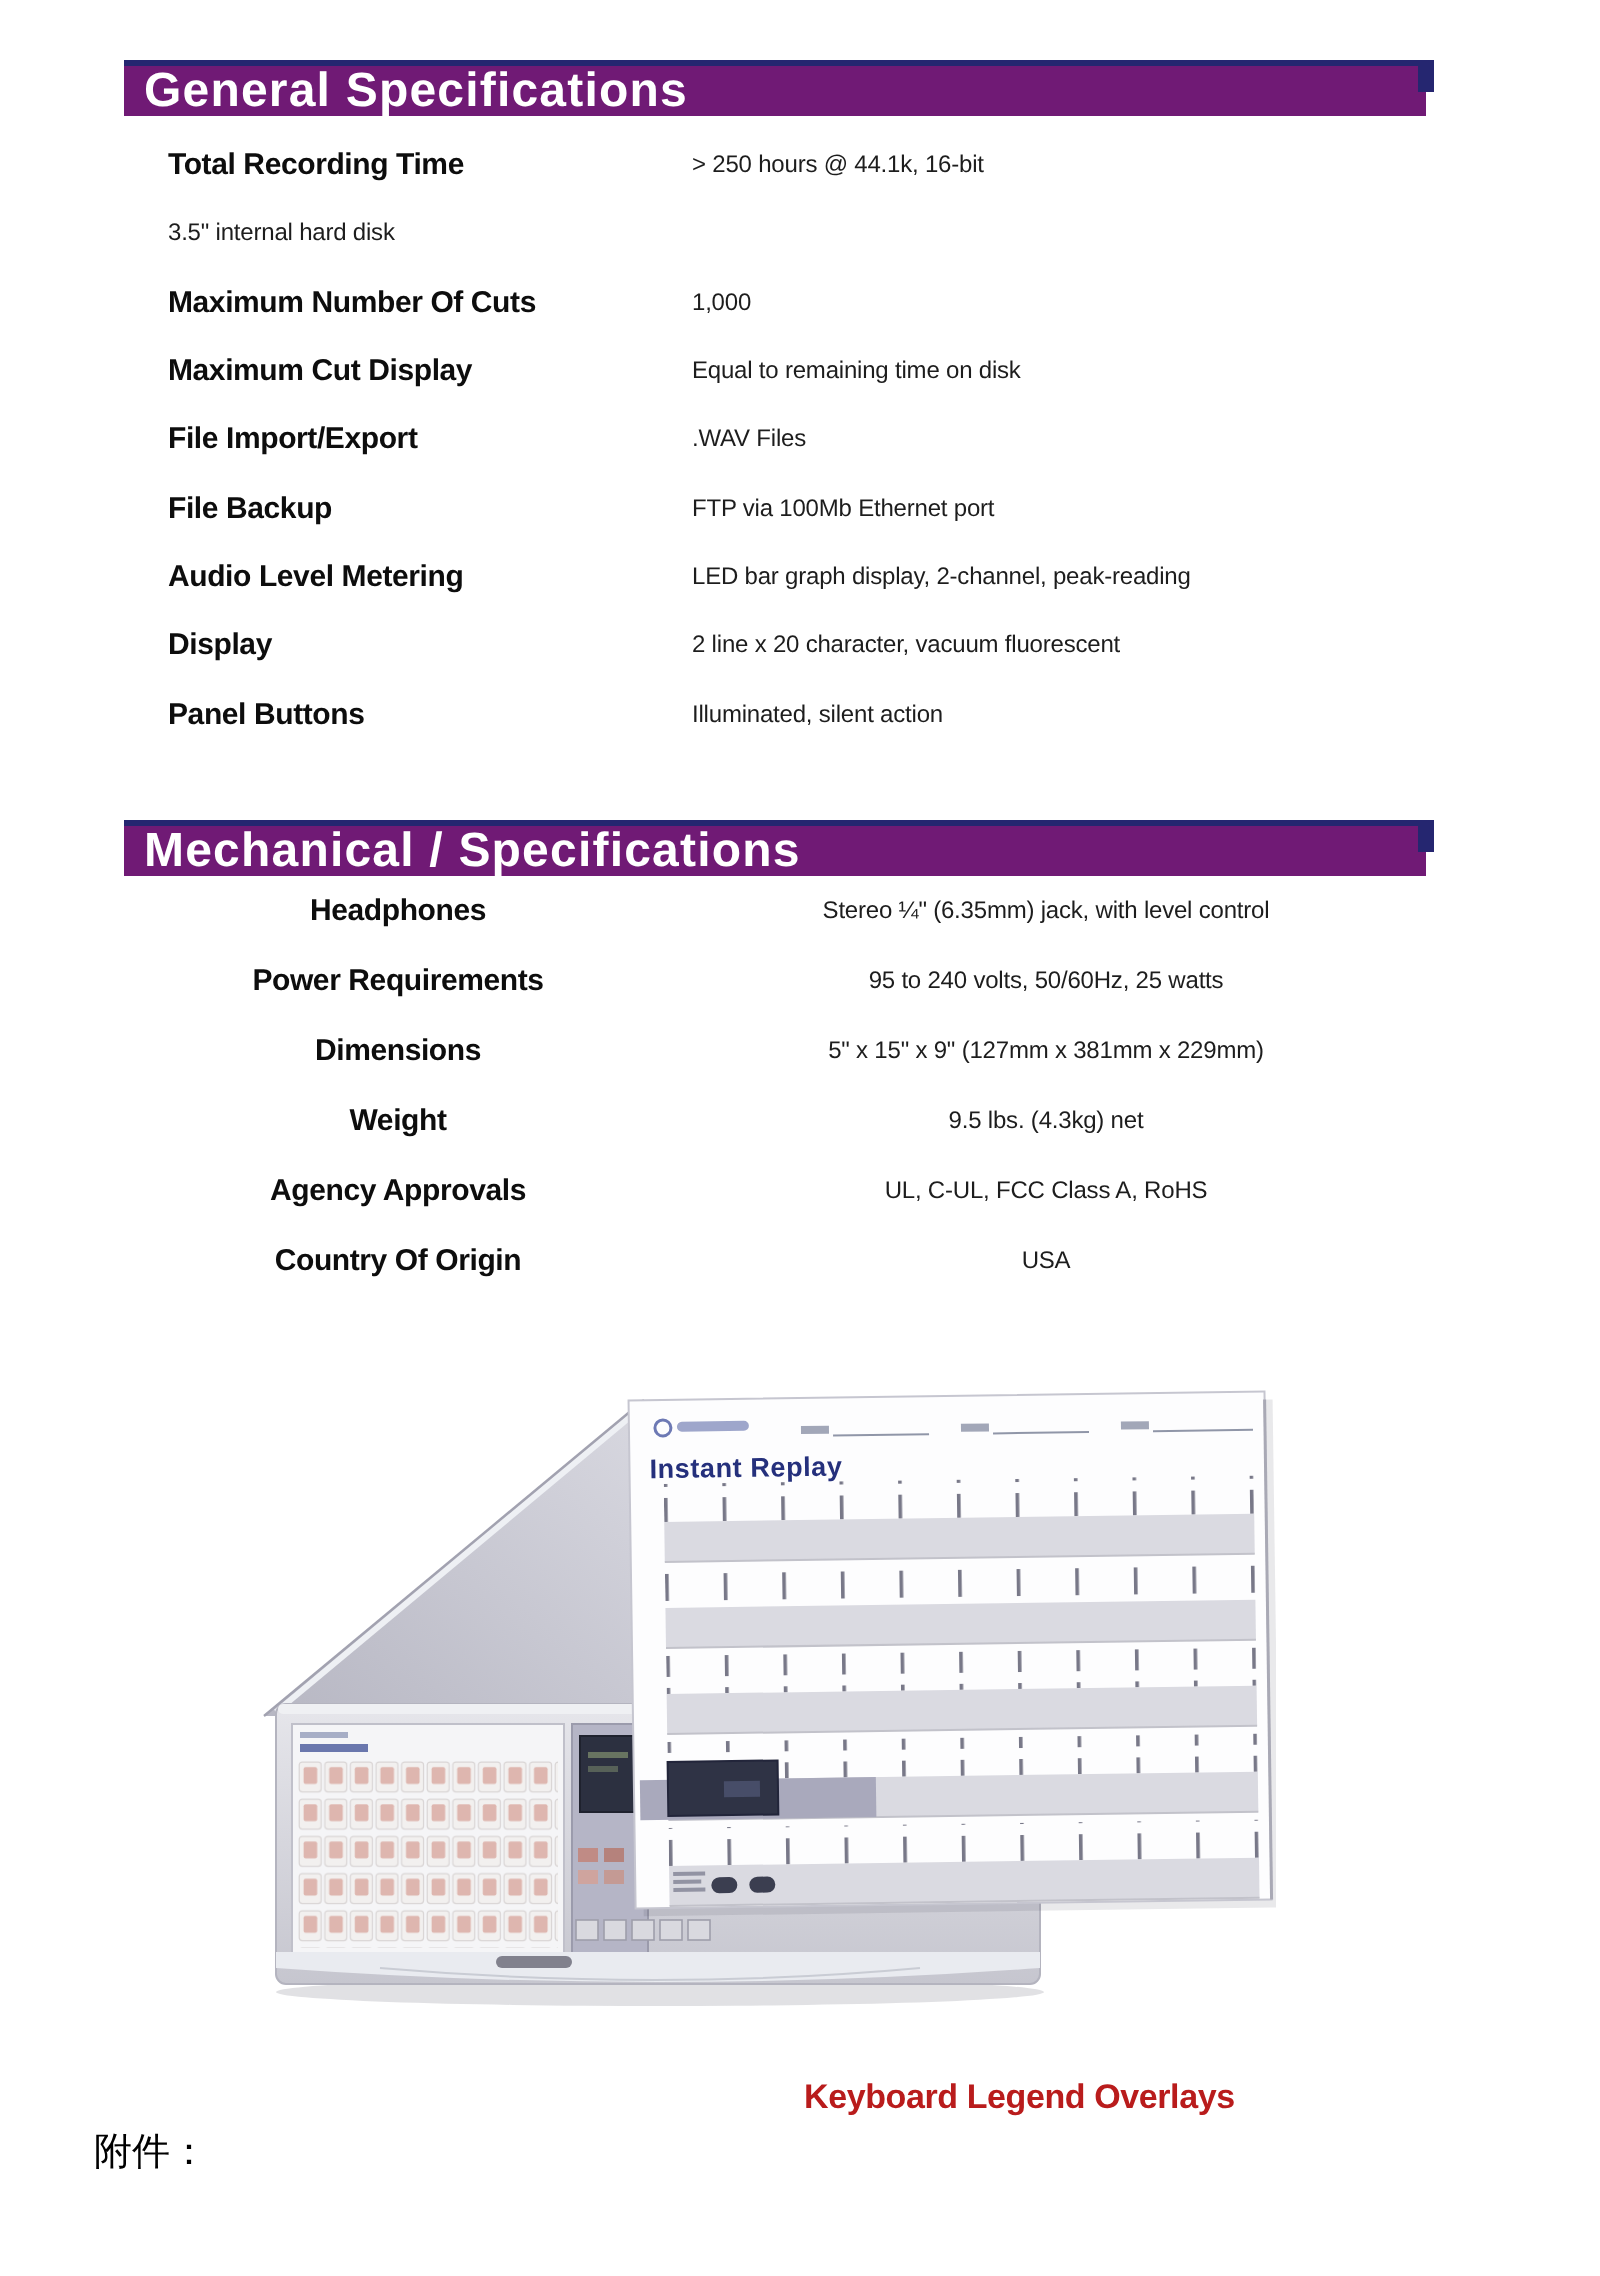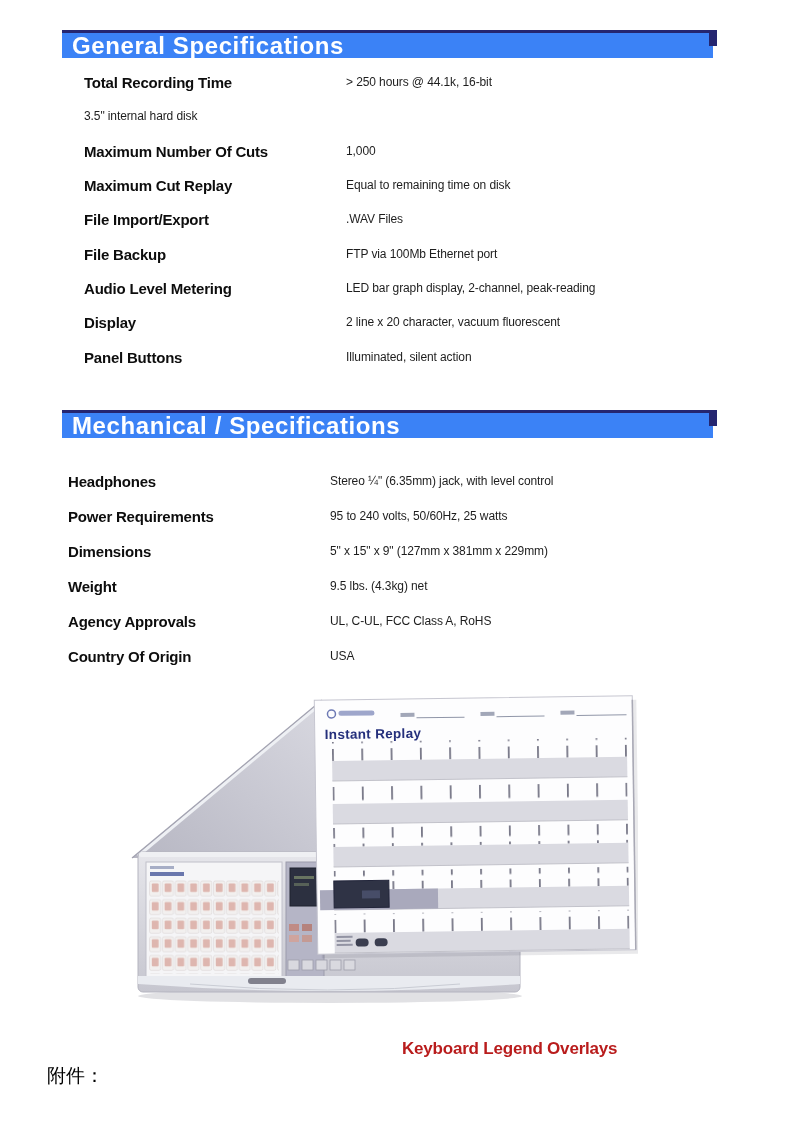--- a/index.html
+++ b/index.html
@@ -3,33 +3,33 @@
 <meta charset="utf-8">
 <style>
   html,body{margin:0;padding:0;background:#ffffff;}
   .page{
     position:relative;width:800px;height:1138px;background:#ffffff;overflow:hidden;
     font-family:"Liberation Sans","DejaVu Sans",sans-serif;color:#141414;
   }
   
   .banner{
     position:absolute;left:62px;width:641px;height:25px;
-    background:#3b82f6;border-top:3px solid #252670;
+    background:#701a75;border-top:3px solid #252670;
     color:#ffffff;font-size:24px;font-weight:bold;letter-spacing:.6px;
     line-height:26px;padding-left:10px;
   }
   .banner::after{
     content:"";position:absolute;right:-4px;top:-3px;width:8px;height:16px;background:#252670;
   }
   .banner-1{top:30px;}
   .banner-2{top:410px;}
   
   .rows{position:absolute;left:68px;width:648px;}
   .rows-1{top:73px;}
-  .rows-2{top:472px;}
+  .rows-2{top:446px;text-align:center;}
   .spec-row{display:flex;align-items:flex-start;}
   .rows-1 .spec-row{height:34.35px;margin-left:16px;}
   .rows-2 .spec-row{height:35px;}
   .spec-label{width:262px;font-size:15px;font-weight:bold;letter-spacing:-.2px;line-height:19px;color:#0d0d0d;}
   .spec-value{flex:1;font-size:12px;letter-spacing:-.1px;line-height:19px;color:#1d1d1d;}
   
   .figure{position:absolute;left:130px;top:688px;width:508px;height:352px;}
   .figure svg{display:block;}
   .figure-caption{
     position:absolute;left:402px;top:1039px;
@@ -56,21 +56,21 @@
       <div class="spec-value">&gt; 250 hours @ 44.1k, 16-bit</div>
     </div>
     <div class="spec-row">
       <div class="spec-value">3.5" internal hard disk</div>
     </div>
     <div class="spec-row">
       <div class="spec-label">Maximum Number Of Cuts</div>
       <div class="spec-value">1,000</div>
     </div>
     <div class="spec-row">
-      <div class="spec-label">Maximum Cut Replay</div>
+      <div class="spec-label">Maximum Cut Display</div>
       <div class="spec-value">Equal to remaining time on disk</div>
     </div>
     <div class="spec-row">
       <div class="spec-label">File Import/Export</div>
       <div class="spec-value">.WAV Files</div>
     </div>
     <div class="spec-row">
       <div class="spec-label">File Backup</div>
       <div class="spec-value">FTP via 100Mb Ethernet port</div>
     </div>

